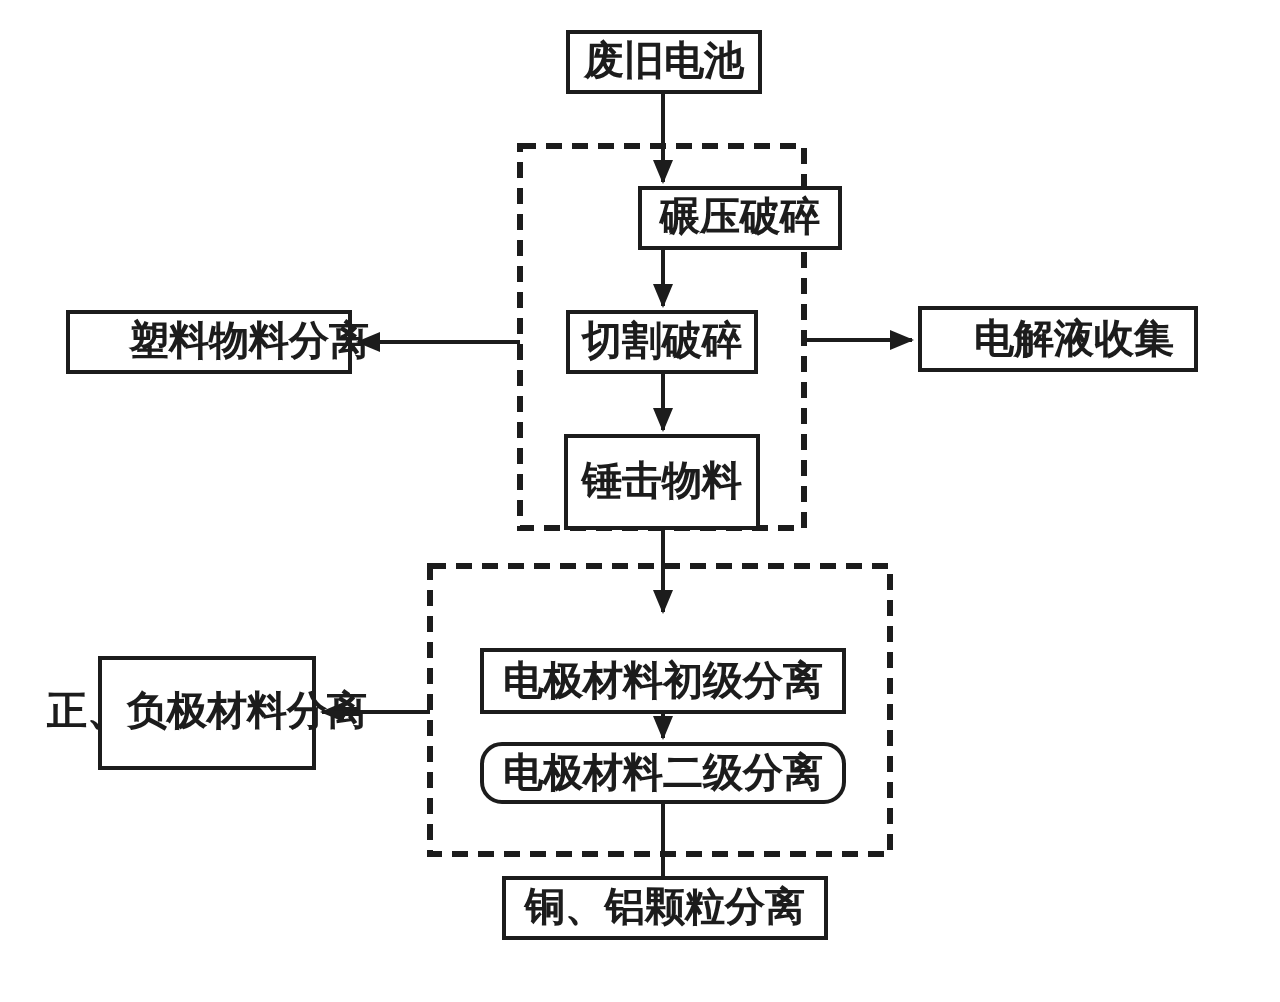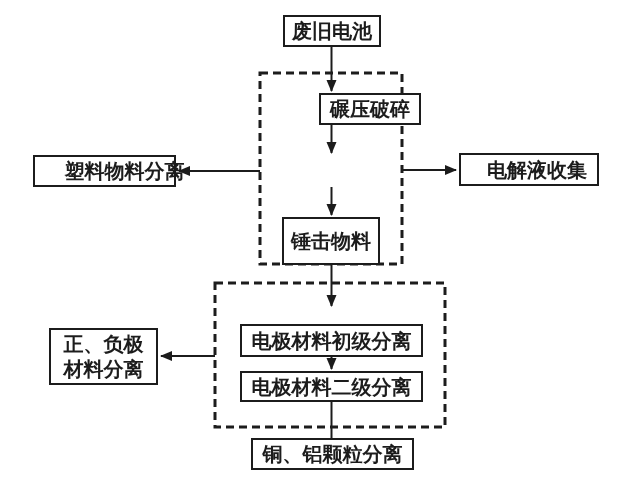--- a/index.html
+++ b/index.html
@@ -35,21 +35,21 @@
     color: #1c1c1c;
     font-weight: bold;
     font-size: 20px;
     line-height: 1.2;
     white-space: nowrap;
   }
   .node .lbl {
     display: block;
   }
   .node.two-line {
-    flex-direction: column;
+    flex-direction: row;
     line-height: 1.25;
   }
 </style>
 </head>
 <body>
 
 <div class="canvas">
 
   <svg class="connectors" viewBox="0 0 640 501" xmlns="http://www.w3.org/2000/svg">
     <defs>
@@ -74,38 +74,41 @@
   </svg>
 
   <div class="node" style="left:283px; top:15px; width:98px; height:32px;">
     <span class="lbl">废旧电池</span>
   </div>
 
   <div class="node" style="left:283px; top:93px; width:102px; height:32px;margin-left:36px;">
     <span class="lbl">碾压破碎</span>
   </div>
 
+  <div class="node" style="left:283px; top:155px; width:96px; height:32px;">
+    <span class="lbl">切割破碎</span>
+  </div>
 
   <div class="node" style="left:282px; top:217px; width:98px; height:48px;">
     <span class="lbl">锤击物料</span>
   </div>
 
   <div class="node" style="left:33px; top:155px; width:143px; height:32px;padding-left:40px;">
     <span class="lbl">塑料物料分离</span>
   </div>
 
   <div class="node" style="left:459px; top:153px; width:140px; height:33px;padding-left:16px;">
     <span class="lbl">电解液收集</span>
   </div>
 
   <div class="node" style="left:240px; top:324px; width:183px; height:33px;">
     <span class="lbl">电极材料初级分离</span>
   </div>
 
-  <div class="node" style="left:240px; top:371px; width:183px; height:31px;">
+  <div class="node" style="left:240px; top:371px; width:183px; height:31px;border-radius:11px;">
     <span class="lbl">电极材料二级分离</span>
   </div>
 
   <div class="node two-line" style="left:49px; top:328px; width:109px; height:57px;">
     <span class="lbl">正、负极</span>
     <span class="lbl">材料分离</span>
   </div>
 
   <div class="node" style="left:251px; top:438px; width:163px; height:32px;">
     <span class="lbl">铜、铝颗粒分离</span>

